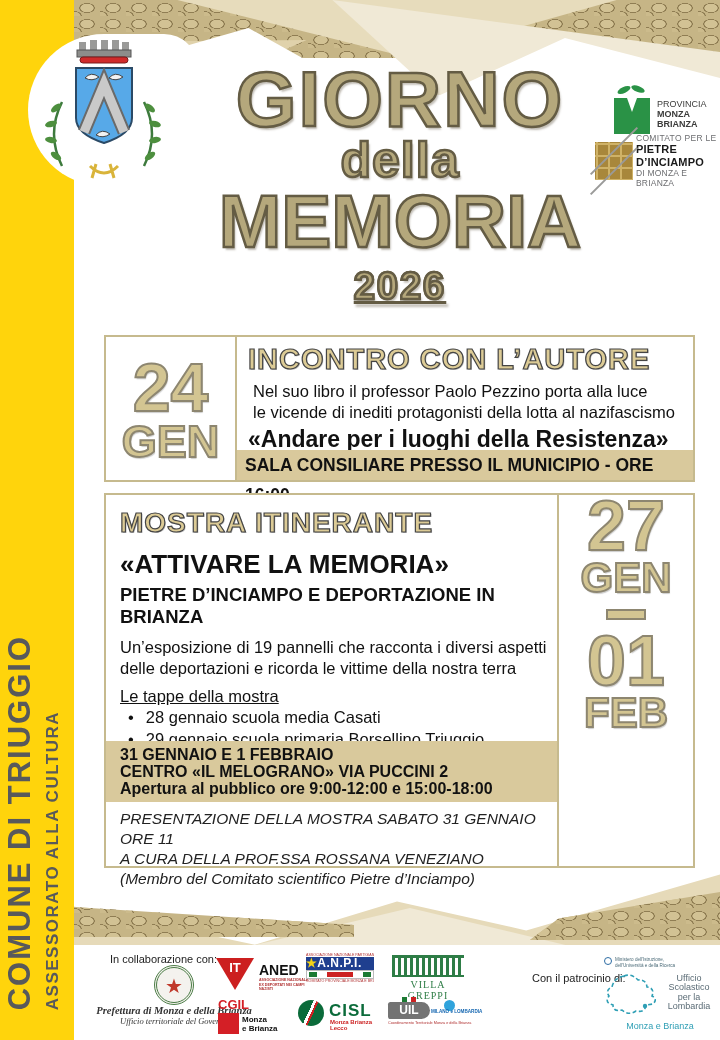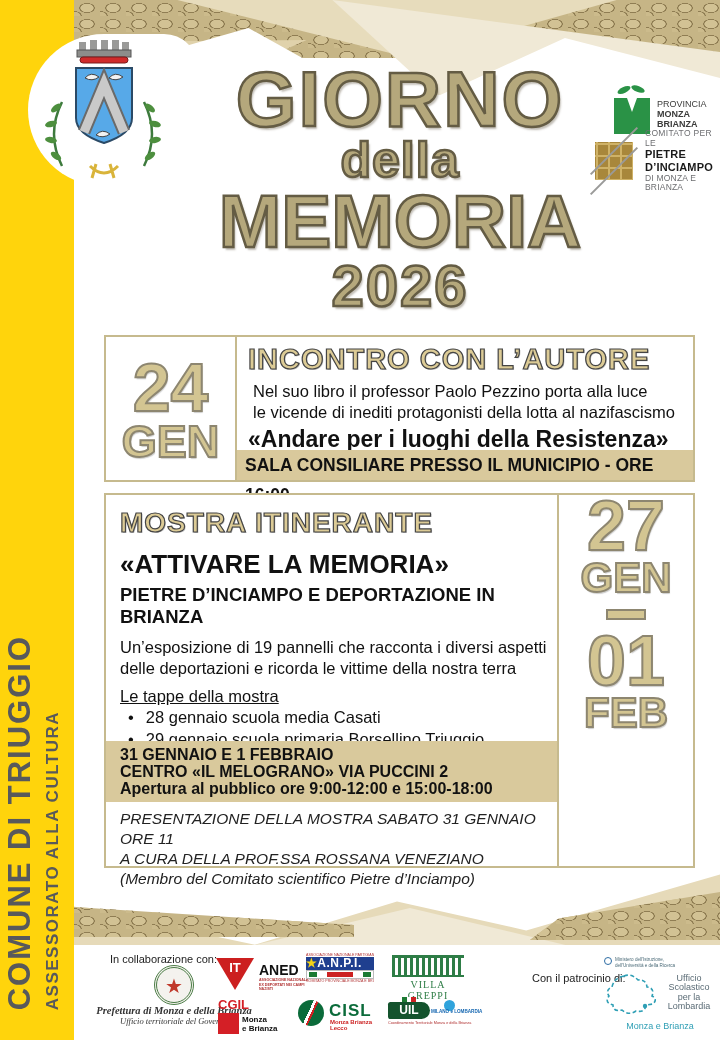--- a/index.html
+++ b/index.html
@@ -38,37 +38,37 @@
   }
   #sidebar-main { left:2px; bottom:30px; font-size:31px; letter-spacing:2px; }
   #sidebar-sub  { left:43px; bottom:30px; font-size:17px; letter-spacing:1.5px; }
   
   #blob { position:absolute; left:28px; top:34px; width:170px; height:152px; background:#fff; border-radius:76px 34px 34px 76px; z-index:7; }
   #stemma { position:absolute; left:38px; top:38px; width:130px; height:148px; z-index:8; }
   
   #provincia-logo { position:absolute; left:612px; top:70px; width:104px; height:66px; z-index:4; display:flex; align-items:flex-end; gap:5px; }
   #provincia-text { font-size:9px; line-height:1.1; color:#3c3c3b; padding-bottom:6px; }
   #provincia-text .b { font-weight:bold; }
-  #comitato-logo { position:absolute; left:563px; top:134px; width:155px; height:54px; z-index:4; display:flex; align-items:center; gap:12px;padding-left:32px; }
+  #comitato-logo { position:absolute; left:563px; top:134px; width:155px; height:54px; z-index:4; display:flex; align-items:center; gap:3px;padding-left:32px; }
   #comitato-icon { position:relative; width:38px; height:38px; background:#a8873b; flex:0 0 auto;
      background-image:linear-gradient(#cfb267 2px, rgba(0,0,0,0) 2px), linear-gradient(90deg,#cfb267 2px, rgba(0,0,0,0) 2px);
      background-size:12px 12px; background-position:1px 1px; }
   .diag { position:absolute; width:66px; height:2px; background:#9a9a98; left:-14px; }
   #diag1 { top:8px; transform:rotate(-45deg); }
   #diag2 { top:28px; transform:rotate(-45deg); }
   #comitato-text { font-size:8.5px; line-height:1.15; color:#6d6e71; letter-spacing:0.2px; }
   #comitato-text .big { font-size:11px; font-weight:bold; color:#1a1a1a; }
   
   #title { position:absolute; left:130px; top:62px; width:540px; text-align:center; z-index:3;
            color:#b5a87c; font-weight:bold; -webkit-text-stroke:2.5px #645c44;
            text-shadow:2px 3px 2px rgba(80,70,45,0.35); }
   #title .l1 { font-size:78px; line-height:74px; letter-spacing:2px; }
   #title .l2 { font-size:50px; line-height:48px; letter-spacing:1px; }
   #title .l3 { font-size:75px; line-height:74px; }
-  #title .l4 { font-size:58px; line-height:56px; letter-spacing:2px; }
+  #title .l4 { font-size:38px; line-height:56px; letter-spacing:2px;text-decoration:underline; }
   
   .box { position:absolute; left:104px; width:591px; border:2px solid #c6ba8e; background:#fff; display:flex; z-index:3; }
   #box1 { top:335px; height:147px; }
   #box2 { top:493px; height:375px; }
   .tan-outline { color:#dccb96; font-weight:bold; -webkit-text-stroke:1.2px #454545; text-shadow:1px 1px 0 rgba(0,0,0,0.25); }
   .date-tan { color:#d3c592; font-weight:bold; -webkit-text-stroke:2px #8d8670; text-shadow:1px 2px 1px rgba(0,0,0,0.2); text-align:center; }
   #box1-date { width:131px; border-right:2px solid #c6ba8e; display:flex; flex-direction:column; align-items:center; justify-content:center; }
   #box1-date .day { font-size:68px; line-height:66px; }
   #box1-date .mon { font-size:45px; line-height:44px; }
   #box1-content { flex:1; position:relative; padding:5px 8px 32px 11px; }
@@ -130,21 +130,21 @@
   #cgil-sub { font-size:8px; font-weight:bold; line-height:1.2; align-self:flex-end; }
   
   #cisl { position:absolute; left:224px; top:55px; width:80px; }
   #cisl-circle { position:absolute; left:0; top:0; width:26px; height:26px; border-radius:50%;
      background:linear-gradient(115deg,#0b6b3a 42%,#ffffff 42% 50%,#c22 50% 56%,#0b6b3a 56%); }
   #cisl-name { position:absolute; left:31px; top:1px; color:#0b6b3a; font-weight:bold; font-size:17px; letter-spacing:1px; }
   #cisl-sub { position:absolute; left:32px; top:19px; color:#c22; font-size:6px; font-weight:bold; }
   
   #uil { position:absolute; left:314px; top:52px; width:90px; }
   #uil-flag { position:absolute; left:14px; top:0; width:14px; height:5px; background:linear-gradient(90deg,#1c7a33 33%,#fff 33% 66%,#c22 66%); }
-  #uil-pill { position:absolute; left:0; top:5px; width:42px; height:17px; background:#14532d; border-radius:3px 10px 10px 3px; color:#fff; font-weight:bold; font-size:12px; text-align:center; line-height:17px; }
+  #uil-pill { position:absolute; left:0; top:5px; width:42px; height:17px; background:#737373; border-radius:3px 10px 10px 3px; color:#fff; font-weight:bold; font-size:12px; text-align:center; line-height:17px; }
   #uil-dot { position:absolute; left:56px; top:3px; width:11px; height:11px; border-radius:50%; background:#2fa3dc; }
   #uil-sub1 { position:absolute; left:43px; top:12px; font-size:4.6px; color:#1567b1; font-weight:bold; white-space:nowrap; }
   #uil-sub2 { position:absolute; left:0; top:24px; font-size:3.8px; color:#b03030; white-space:nowrap; }
   
   #usr { position:absolute; left:530px; top:12px; width:112px; }
   #usr-min { display:flex; gap:3px; align-items:flex-start; }
   #usr-min .emb { width:8px; height:8px; border-radius:50%; border:1.5px solid #2e6da4; flex:0 0 auto; }
   #usr-min .mtext { font-size:4.6px; color:#4b6b78; line-height:1.4; }
   #usr-body { position:relative; margin-top:2px; height:48px; }
   #usr-map { position:absolute; left:0; top:0; }

